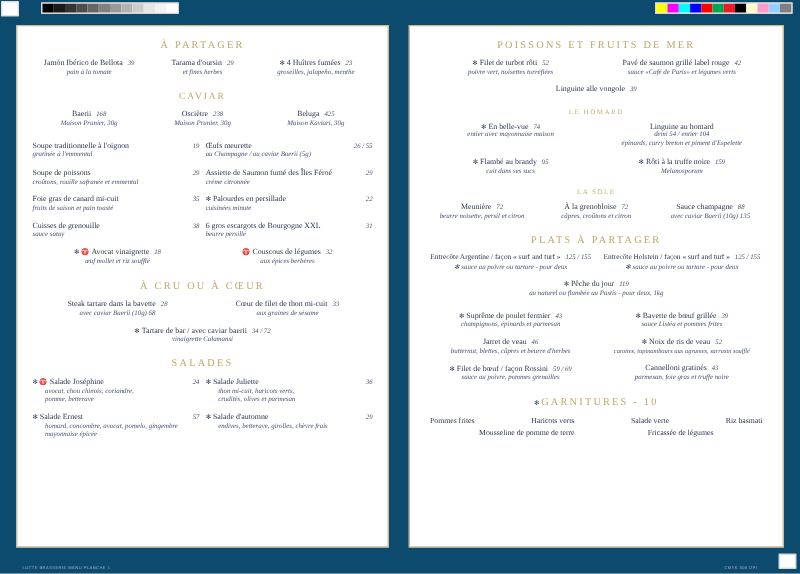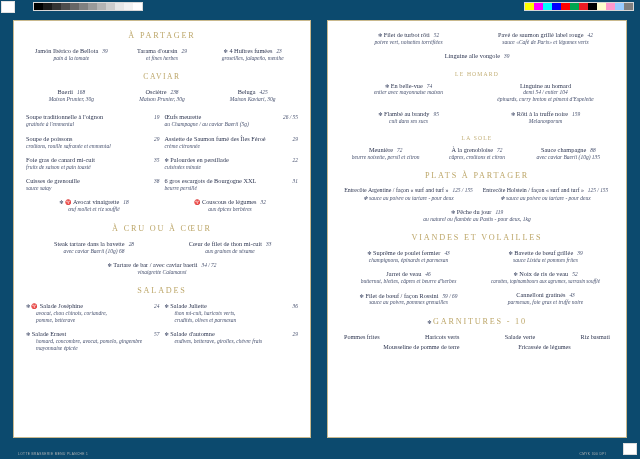--- a/index.html
+++ b/index.html
@@ -320,20 +320,21 @@
           </div>
         </div>
       </div>
 
     </div>
   </div>
 
   <div class="page right">
     <div class="page-inner">
 
+      <div class="sec-title big">POISSONS ET FRUITS DE MER</div>
       <div class="row">
         <div class="col centered dish">
           <div class="nm"><span class="ico">✻</span><span>Filet de turbot rôti</span><span class="pr">52</span></div>
           <div class="dsc">poivre vert, noisettes torréfiées</div>
         </div>
         <div class="col centered dish">
           <div class="nm"><span>Pavé de saumon grillé label rouge</span><span class="pr">42</span></div>
           <div class="dsc">sauce «Café de Paris» et légumes verts</div>
         </div>
       </div>
@@ -397,21 +398,20 @@
           <div class="dsc"><span class="ico">✻</span><span>sauce au poivre ou tartare - pour deux</span></div>
         </div>
       </div>
       <div class="centered dish">
         <div class="nm"><span class="ico">✻</span><span>Pêche du jour</span><span class="pr">119</span></div>
         <div class="dsc">au naturel ou flambée au Pastis - pour deux, 1kg</div>
       </div>
 
       <div class="spacer-4"></div>
 
-      <div class="sec-title big">VIANDES ET VOLAILLES</div>
       <div class="row">
         <div class="col">
           <div class="dish centered">
             <div class="nm"><span class="ico">✻</span><span>Suprême de poulet fermier</span><span class="pr">43</span></div>
             <div class="dsc">champignons, épinards et parmesan</div>
           </div>
           <div class="dish centered">
             <div class="nm"><span>Jarret de veau</span><span class="pr">46</span></div>
             <div class="dsc">butternut, blettes, câpres et beurre d'herbes</div>
           </div>

